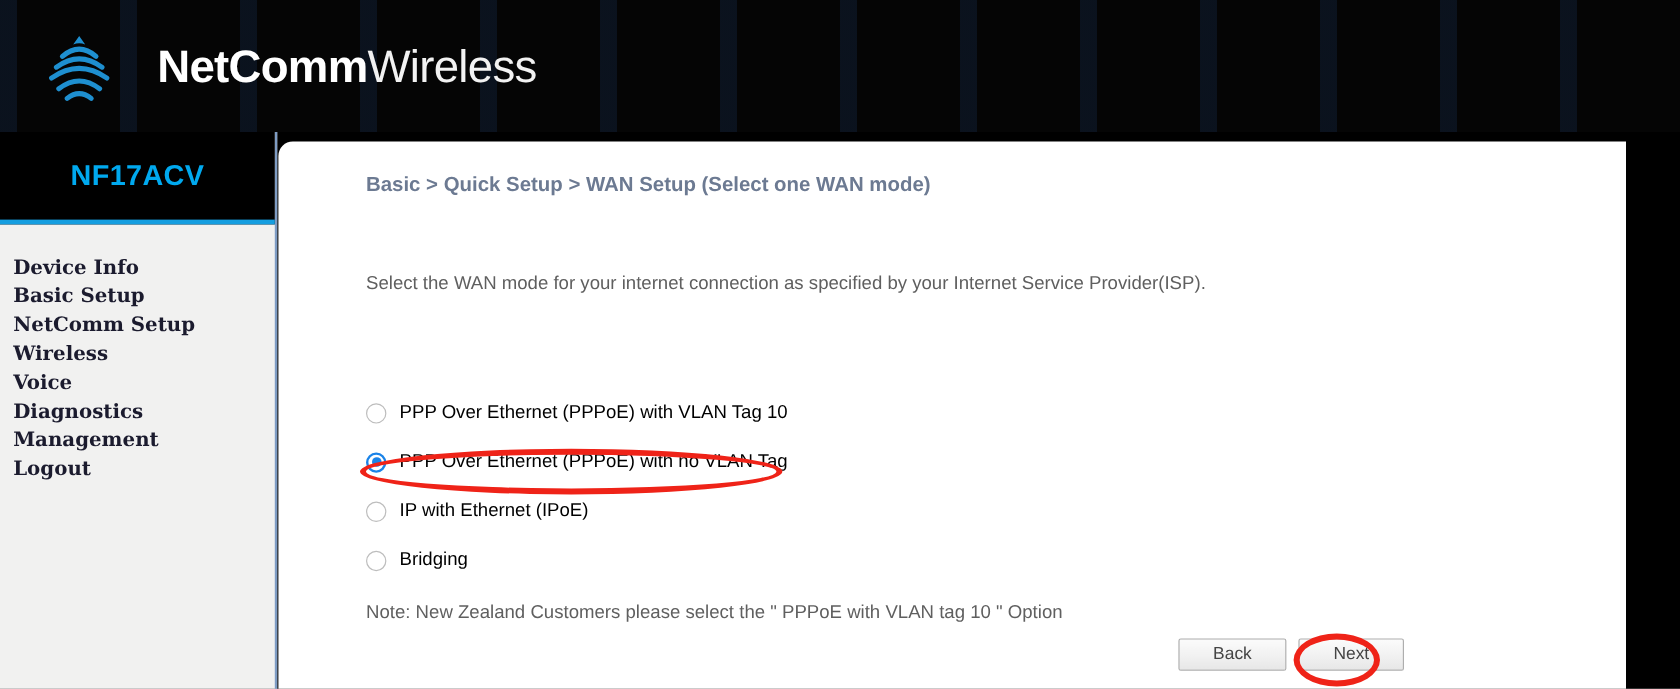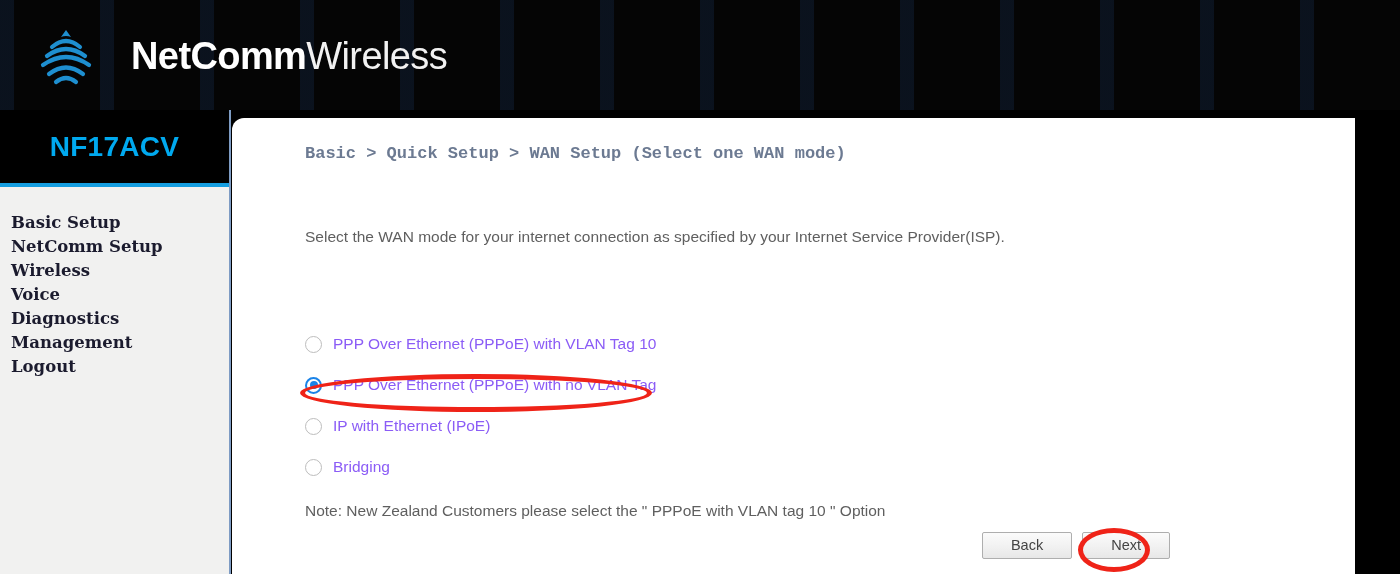--- a/index.html
+++ b/index.html
@@ -66,21 +66,21 @@
     height: 77px;
     background: #000000;
     border-bottom: 4px solid #159ee0;
     box-sizing: border-box;
     display: flex;
     align-items: center;
     justify-content: center;
   }
   .device-name {
     color: #00a9ef;
-    font-size: 28px;
+    font-size: 24px;
     font-weight: 700;
     letter-spacing: 0.3px;
     font-family: "Liberation Sans", sans-serif;
   }
   .sidebar-menu {
     padding: 24px 0 0 11px;
   }
   .menu-item {
     font-family: "DejaVu Serif", "Liberation Serif", serif;
     font-weight: 700;
@@ -98,21 +98,21 @@
     left: 232px; top: 118px;
     width: 1123px;
     height: 456px;
     background: #ffffff;
     border-top-left-radius: 12px;
     z-index: 2;
   }
   .breadcrumb {
     position: absolute;
     left: 73px; top: 26px;
-    font-family: Liberation Mono, monospace;
+    font-family: Liberation Sans, sans-serif;
     font-weight: 700;
     font-size: 17px;
     color: #6c7a92;
     white-space: nowrap;
   }
   .intro-text {
     position: absolute;
     left: 73px; top: 110px;
     font-size: 15.5px;
     color: #5f5f5f;
@@ -150,21 +150,21 @@
     content: "";
     position: absolute;
     left: 50%; top: 50%;
     transform: translate(-50%, -50%);
     width: 8px; height: 8px;
     border-radius: 50%;
     background: #1a83e8;
   }
   .option-label {
     font-size: 15.5px;
-    color: #8b5cf6;
+    color: #000000;
     white-space: nowrap;
   }
 
   .note-text {
     position: absolute;
     left: 73px; top: 384px;
     font-size: 15.5px;
     color: #5f5f5f;
     white-space: nowrap;
   }
@@ -227,20 +227,21 @@
     </svg>
     <div class="logo-text"><span class="bold">NetComm</span><span class="light">Wireless</span></div>
   </div>
 </div>
 
 <div class="sidebar">
   <div class="sidebar-head">
     <span class="device-name">NF17ACV</span>
   </div>
   <nav class="sidebar-menu">
+    <div class="menu-item">Device Info</div>
     <div class="menu-item">Basic Setup</div>
     <div class="menu-item">NetComm Setup</div>
     <div class="menu-item">Wireless</div>
     <div class="menu-item">Voice</div>
     <div class="menu-item">Diagnostics</div>
     <div class="menu-item">Management</div>
     <div class="menu-item">Logout</div>
   </nav>
 </div>
 

